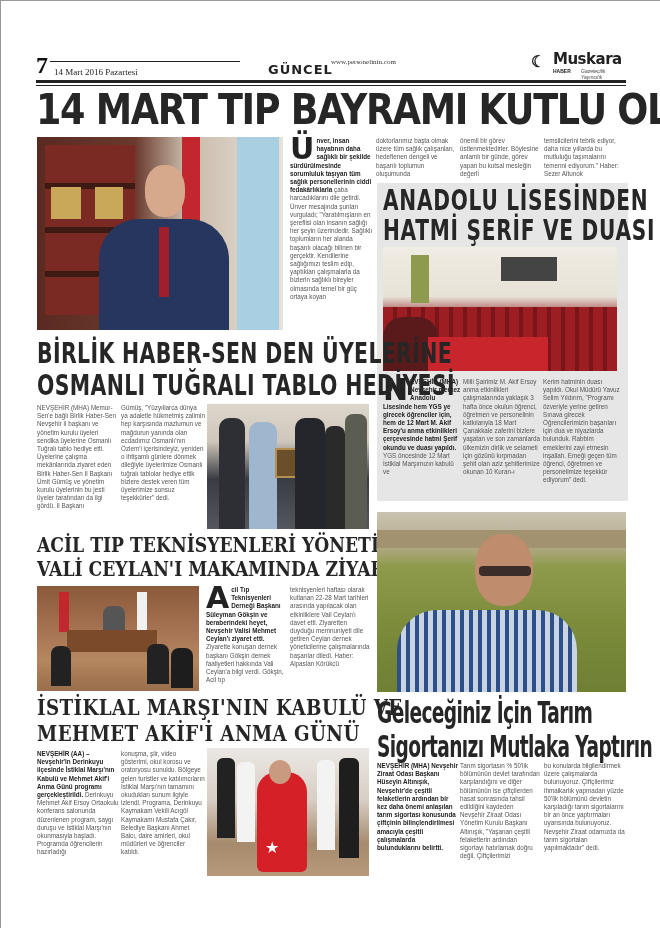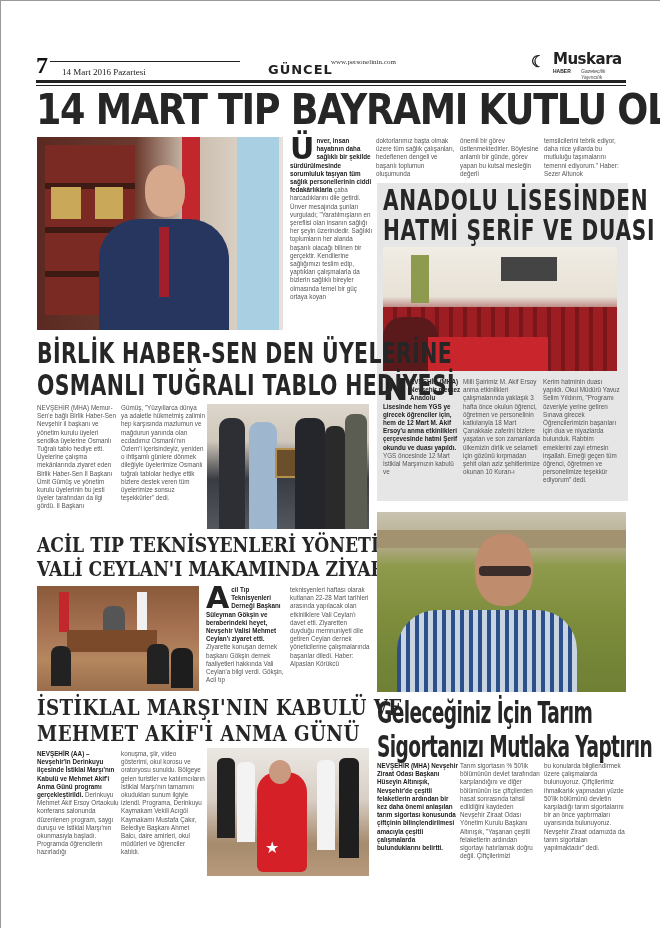--- a/index.html
+++ b/index.html
@@ -3,21 +3,21 @@
 <meta charset="utf-8">
 <style>
   * { box-sizing: border-box; margin: 0; padding: 0; }
   html, body { width: 660px; height: 928px; background: #fff; overflow: hidden; }
   body { position: relative; font-family: "Liberation Sans", sans-serif; color: #222; }
   .frame { position: absolute; left: 0; top: 0; width: 660px; height: 928px; border-top: 1px solid #999; border-left: 1px solid #999; }
 
   
   .masthead { position: absolute; left: 36px; top: 54px; width: 590px; height: 26px; }
   .page-no { position: absolute; left: 0; top: 0; font-family: "Liberation Serif", serif; font-weight: bold; font-size: 24px; line-height: 22px; color: #111; }
-  .date { position: absolute; left: 18px; top: 13px; font-family: "Liberation Serif", serif; font-size: 9px; color: #222; margin-left: 8px; }
+  .date { position: absolute; left: 18px; top: 13px; font-family: "Liberation Serif", serif; font-size: 9px; color: #222; }
   .guncel { position: absolute; left: 232px; top: 8px; font-family: "DejaVu Sans", sans-serif; font-weight: bold; font-size: 13px; letter-spacing: 1px; color: #222; }
   .url { position: absolute; left: 295px; top: 4px; font-family: "Liberation Serif", serif; font-size: 7px; color: #333; }
   .rule-top { position: absolute; left: 14px; top: 7px; width: 190px; height: 1px; background: #222; }
   .logo { position: absolute; right: 0; top: -4px; width: 95px; height: 28px; }
   .logo .swoosh { position: absolute; left: 0; top: 2px; font-size: 16px; color: #222; font-weight: bold; }
   .logo .brand { position: absolute; left: 22px; top: 0; font-family: "DejaVu Sans", sans-serif; font-weight: bold; font-size: 15px; color: #222; letter-spacing: -0.5px; }
   .logo .sub { position: absolute; left: 22px; top: 18px; font-size: 5px; font-weight: bold; color: #222; }
   .logo .sub2 { position: absolute; left: 50px; top: 18px; font-size: 5px; font-style: italic; color: #444; }
   .rule-thick { position: absolute; left: 36px; top: 80px; width: 590px; height: 3px; background: #222; }
   .rule-thin { position: absolute; left: 36px; top: 85px; width: 590px; height: 1px; background: #222; }

